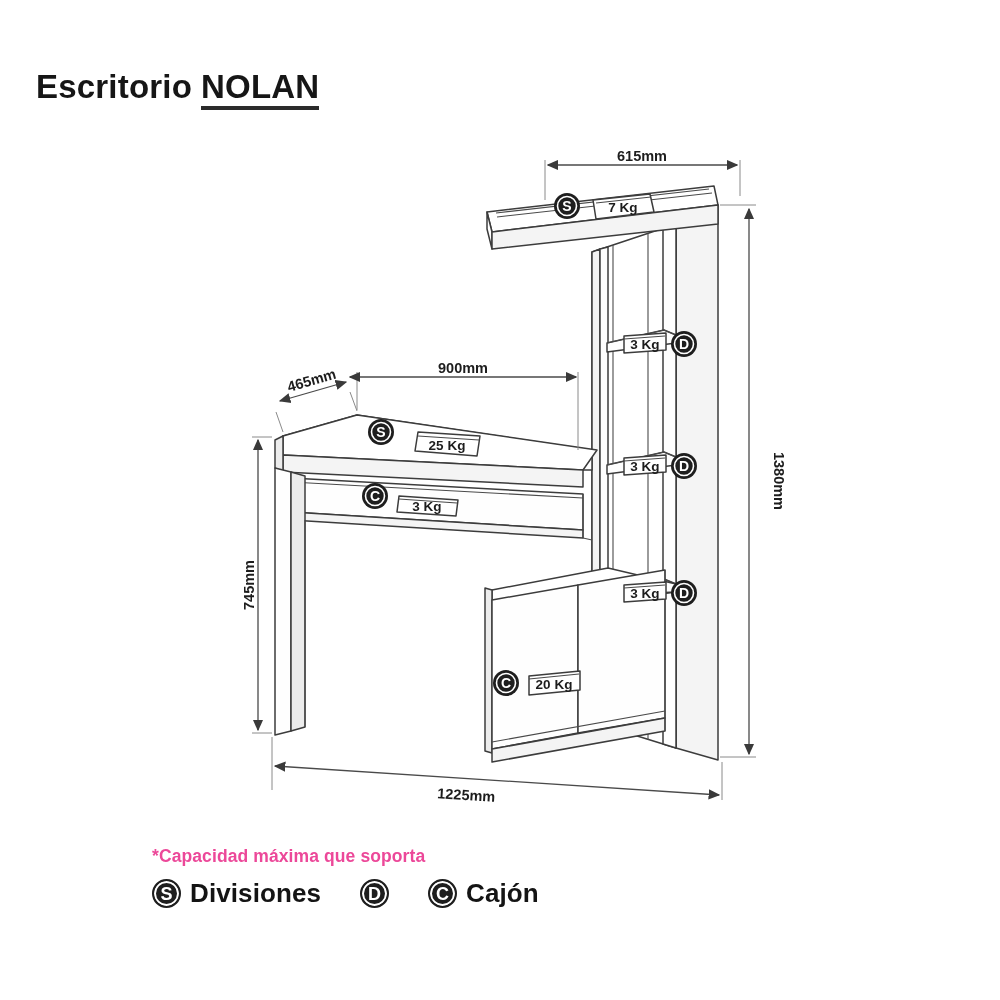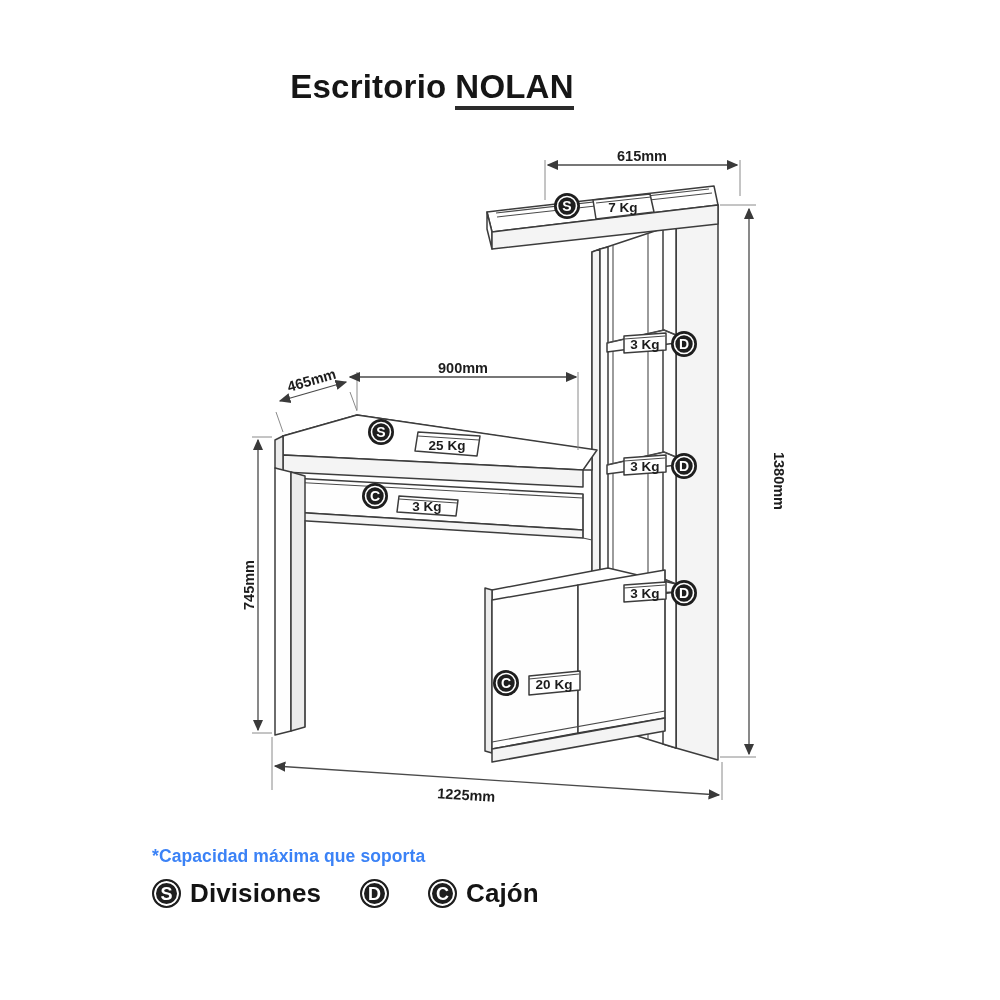--- a/index.html
+++ b/index.html
@@ -19,22 +19,22 @@
     position: absolute;
     left: 0; top: 0;
     width: 1000px;
     height: 1000px;
   }
   .title-wrap {
     position: absolute;
     left: 0;
     top: 68px;
     width: 864px;
-    text-align: center;
     pointer-events: none;
+    padding-left: 36px;
   }
   .title-line {
     display: inline-block;
     font-size: 33px;
     font-weight: 700;
     letter-spacing: 0.2px;
     color: #161616;
     white-space: nowrap;
   }
   .title-main { font-weight: 600; }
@@ -52,21 +52,21 @@
   }
   .legend {
     position: absolute;
     left: 152px;
     top: 846px;
     width: 700px;
   }
   .legend-note {
     font-size: 17.5px;
     font-weight: 600;
-    color: #3b82f6;
+    color: #ec4899;
     letter-spacing: 0.1px;
     margin-bottom: 11px;
   }
   .legend-row {
     display: flex;
     align-items: center;
     gap: 0px;
   }
   .legend-item {
     display: flex;

